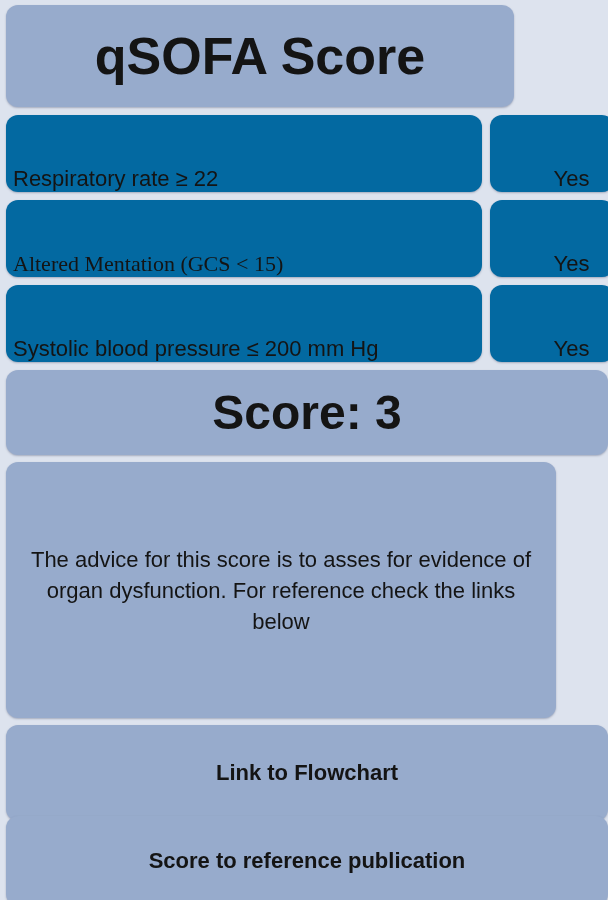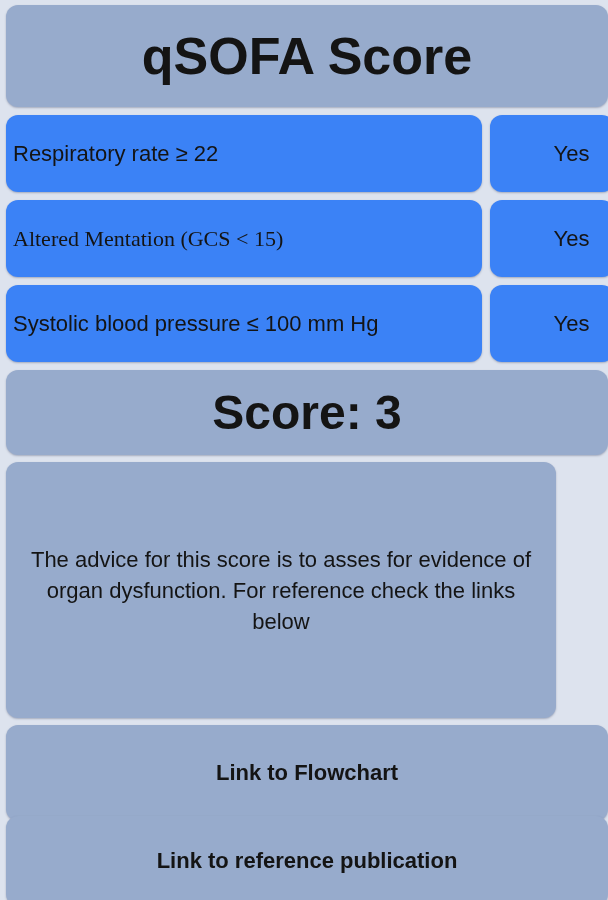--- a/index.html
+++ b/index.html
@@ -11,22 +11,22 @@
     position: relative;
   }
   .box {
     position: absolute;
     border-radius: 12px;
     box-shadow: 0 1px 2px rgba(60,70,100,0.35);
     display: flex; align-items: center;
     box-sizing: border-box;
   }
   .light { background: #97abcc; }
-  .dark { background: #3b82f6; }
-  .title { left: 6px; top: 5px; width: 602px; height: 102px; justify-content: center; }
+  .dark { background: #0369a1; align-items: flex-end; }
+  .title { left: 6px; top: 5px; width: 508px; height: 102px; justify-content: center; }
   .title span { font-size: 52px; font-weight: bold; letter-spacing: 0px; }
   .crit { left: 6px; width: 476px; height: 77px; padding-left: 7px; }
   .crit span { font-size: 22px; }
   .ans { left: 490px; width: 124px; height: 77px; justify-content: center; padding-right: 6px; }
   .ans span { font-size: 22px; margin-left: 45px; }
   .score { left: 6px; top: 370px; width: 602px; height: 85px; justify-content: center; }
   .score span { font-size: 48px; font-weight: bold; }
   .advice { left: 6px; top: 462px; width: 550px; height: 256px; justify-content: center; text-align: center; padding: 0 14px; }
   .advice span { font-size: 22px; line-height: 31px; }
   .link { left: 6px; width: 602px; height: 96px; justify-content: center; cursor: pointer; }
@@ -47,33 +47,33 @@
 </div>
 
 <div class="box dark crit" style="top:200px;font-family:Liberation Serif, serif;">
   <span>Altered Mentation (GCS &lt; 15)</span>
 </div>
 <div class="box dark ans" style="top:200px;">
   <span>Yes</span>
 </div>
 
 <div class="box dark crit" style="top:285px;">
-  <span>Systolic blood pressure ≤ 100 mm Hg</span>
+  <span>Systolic blood pressure ≤ 200 mm Hg</span>
 </div>
 <div class="box dark ans" style="top:285px;">
   <span>Yes</span>
 </div>
 
 <div class="box light score">
   <span>Score: 3</span>
 </div>
 
 <div class="box light advice">
   <span>The advice for this score is to asses for evidence of organ dysfunction. For reference check the links below</span>
 </div>
 
 <div class="box light link" style="top:725px;">
   <span>Link to Flowchart</span>
 </div>
 
 <div class="box light link" style="top:816px; height:90px;">
-  <span>Link to reference publication</span>
+  <span>Score to reference publication</span>
 </div>
 
 </body></html>

